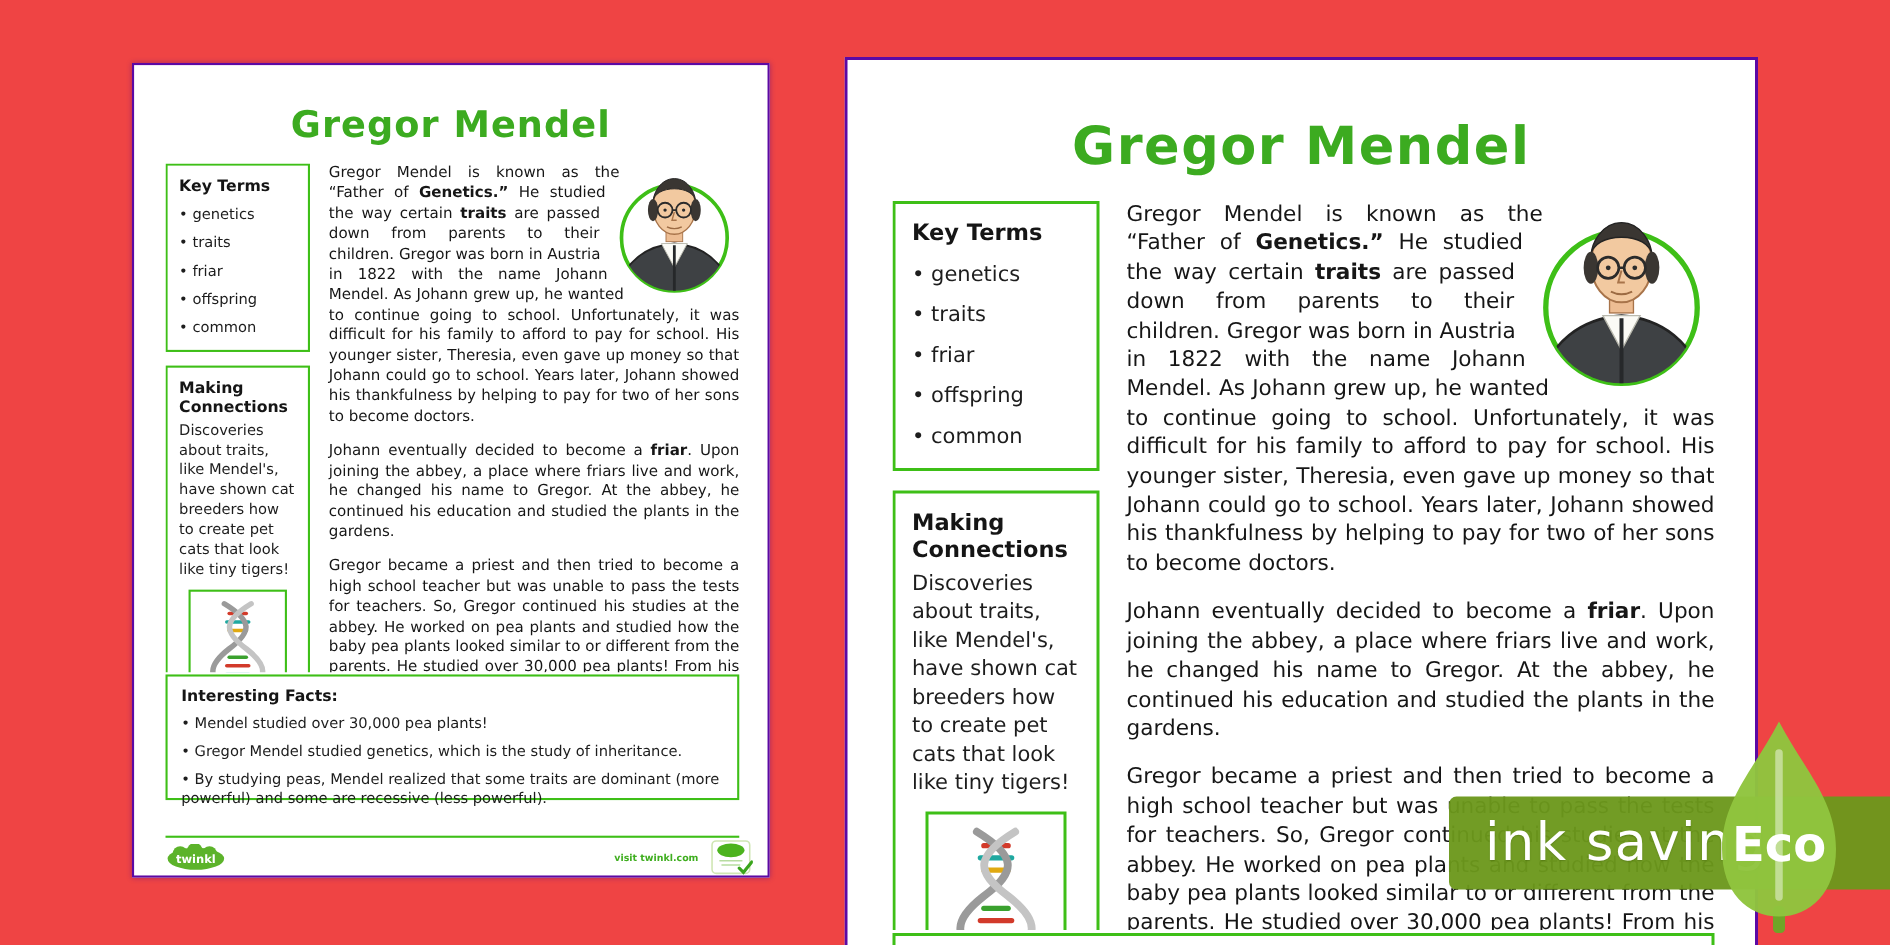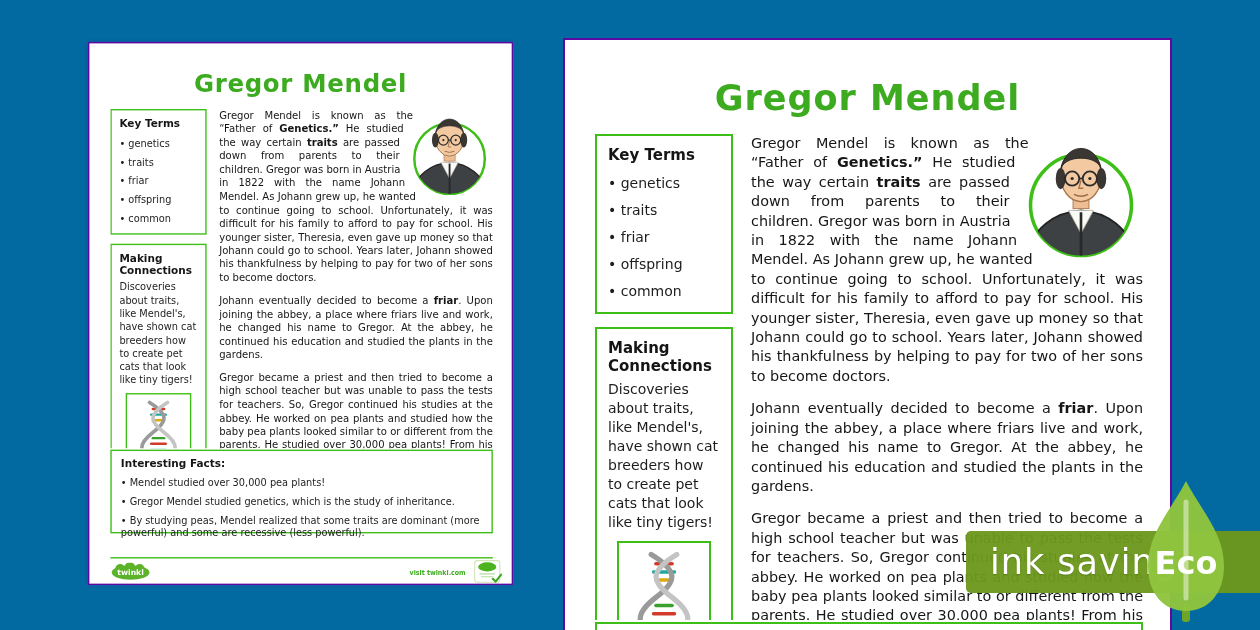--- a/index.html
+++ b/index.html
@@ -1,18 +1,18 @@
 <!DOCTYPE html>
 <html><head>
 <meta charset="utf-8">
 <style>
   html,body { margin:0; padding:0; }
   .stage {
     position:relative; width:1260px; height:630px;
-    background:#0369a1; overflow:hidden;
+    background:#ef4444; overflow:hidden;
     font-family:"DejaVu Sans", sans-serif;
   }
 
   
   .page-wrap { position:absolute; }
   .page-wrap.left  { left:88px;  top:42px; width:425px; height:543px; }
   .page-wrap.right { left:563px; top:38px; width:609px; height:592px; overflow:hidden; }
   .page-wrap.left .page { transform:scale(0.698); transform-origin:0 0; }
 
   .page {

